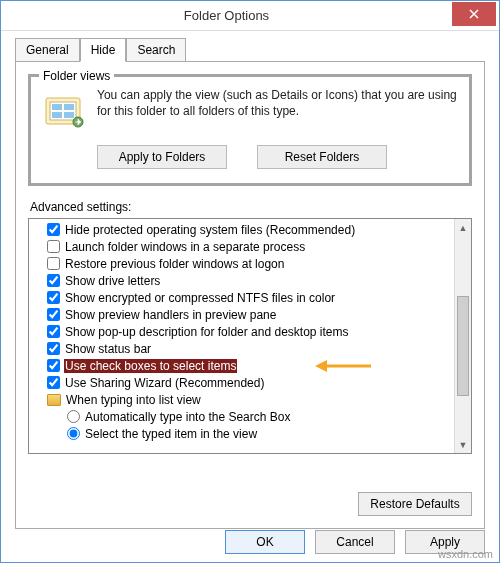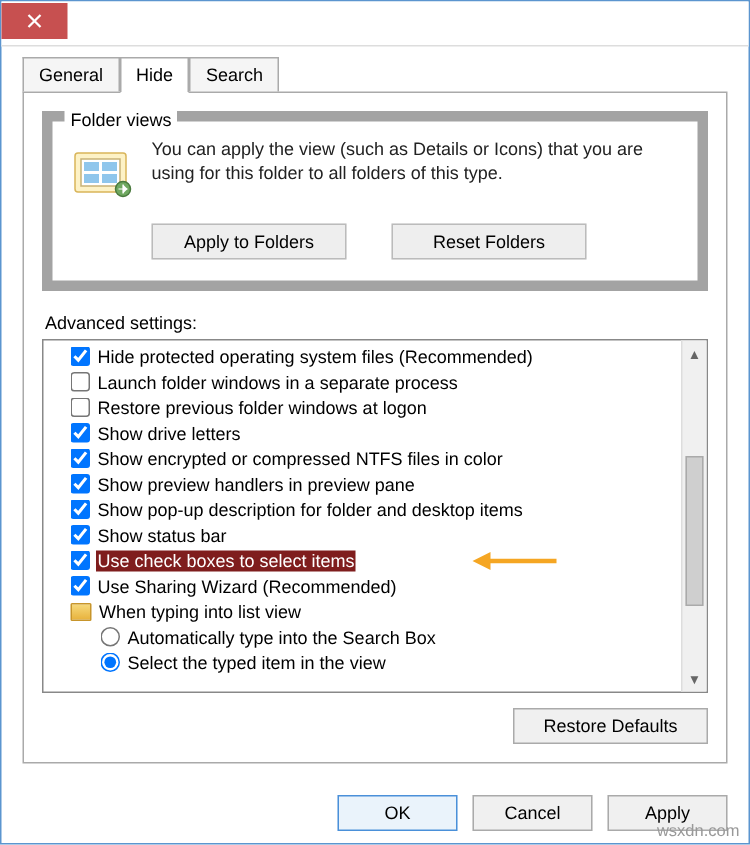--- a/index.html
+++ b/index.html
@@ -13,21 +13,21 @@
 
 .content { padding: 6px 14px 40px 14px; }
 
 .tabs { display: flex; position: relative; margin-bottom: 0; }
 .tab { padding: 4px 10px; border: 1px solid #aaa; background: #f0f0f0; font-size: 12px; cursor: default; border-bottom: none; margin-right: 0; position: relative; top: 1px; }
 .tab.active { background: #fff; z-index: 2; border-bottom: 1px solid #fff; }
 .tab:not(.active) { background: #f5f5f5; }
 
 .tab-body { border: 1px solid #aaa; padding: 12px; position: relative; background: #fff; }
 
-.fieldset { border: 7px solid #a3a3a3; padding: 10px 10px 14px 10px; margin-bottom: 14px; position: relative; }
+.fieldset { border: 3px solid #a3a3a3; padding: 10px 10px 14px 10px; margin-bottom: 14px; position: relative; }
 .fieldset-legend { position: absolute; top: -8px; left: 8px; background: #fff; padding: 0 4px; font-size: 12px; }
 
 .fv-row { display: flex; gap: 10px; }
 .fv-icon { width: 46px; height: 46px; flex-shrink: 0; display: flex; align-items: center; justify-content: center; }
 .fv-text { font-size: 12px; line-height: 1.35; color: #222; }
 
 .fv-buttons { display: flex; gap: 30px; margin-top: 12px; margin-left: 56px; }
 .fv-buttons button { width: 130px; height: 24px; border: 1px solid #bbb; background: #eee; color: #000000; font-size: 12px; }
 
 .adv-label { font-size: 12px; margin: 8px 0 4px 2px; display: block; }
@@ -42,33 +42,34 @@
 
 .tree-item { display: flex; align-items: center; height: 17px; padding-left: 14px; gap: 4px; font-size: 12px; white-space: nowrap; position: relative; }
 .tree-item.sub { padding-left: 34px; }
 .tree-item input[type=checkbox], .tree-item input[type=radio] { width: 13px; height: 13px; margin: 0; }
 .tree-item .label { padding: 0 1px; }
 .tree-item.highlighted .label { background: #7f1d1d; color: #fff; }
 .tree-item .folder-ico { width: 14px; height: 12px; background: linear-gradient(#f6d87a,#e8b33e); border: 1px solid #c7952b; border-radius: 1px; display: inline-block; }
 .arrow { position: absolute; left: 280px; top: 0; }
 
 .restore-row { text-align: right; margin-top: 10px; }
-.restore-row button { width: 130px; height: 24px; border: 1px solid #aaa; background: #f0f0f0; font-size: 12px; }
+.restore-row button { width: 114px; height: 24px; border: 1px solid #aaa; background: #f0f0f0; font-size: 12px; margin-top: 28px; }
 
 .dlg-buttons { position: absolute; bottom: 8px; right: 14px; display: flex; gap: 10px; }
 .dlg-buttons button { width: 80px; height: 24px; border: 1px solid #aaa; background: #f0f0f0; font-size: 12px; }
 .dlg-buttons button.default { border: 1px solid #4a90d9; background: #eaf3fb; }
 
 .watermark { position: absolute; right: 6px; bottom: 2px; font-size: 11px; color: #999; }
 </style>
 </head>
 <body>
 
 <div class="window">
   <div class="titlebar">
+    <div class="title">Folder Options</div>
     <div class="close-btn">
       <svg width="10" height="10">
           <path d="M1 1 L9 9 M9 1 L1 9"></path>
         </svg>
     </div>
   </div>
 
   <div class="content">
     <div class="tabs">
       <div class="tab">General</div>

